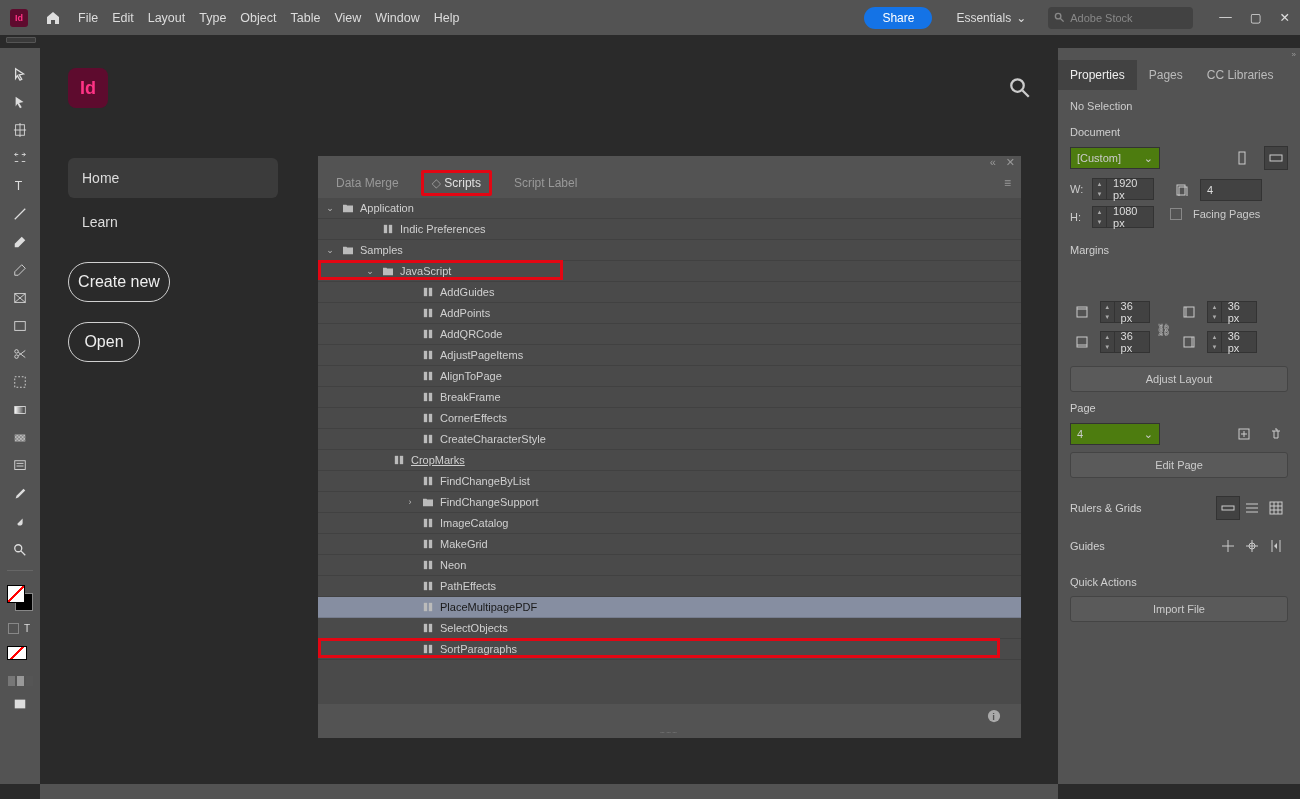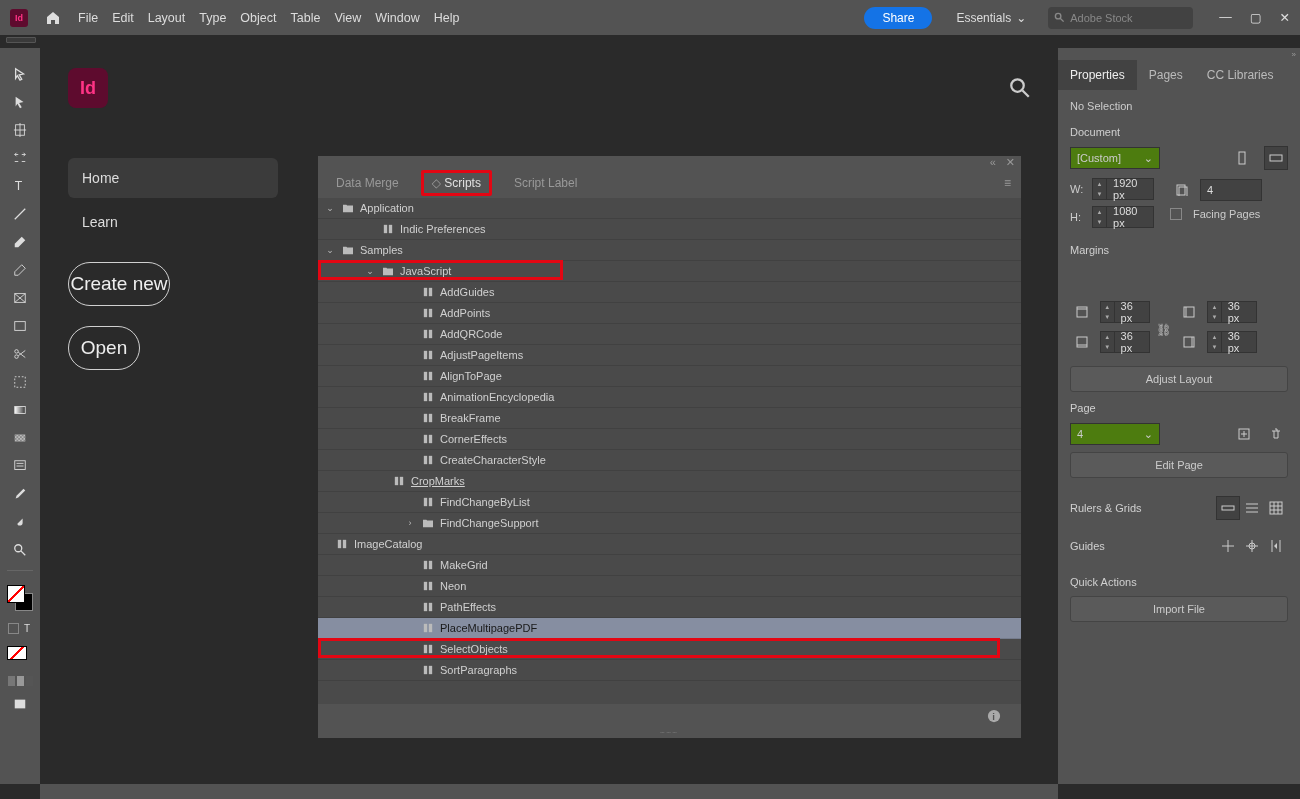--- a/index.html
+++ b/index.html
@@ -24,21 +24,21 @@
 .toolbox .bottom-row { display:flex; gap:3px; margin-top:4px;}
 
 .main-area { position:absolute; top:48px; left:40px; width:1018px; height:736px; background:#2a2a2a; }
 .home-header { height:60px; display:flex; align-items:center; padding:0 28px; justify-content:space-between; margin-top:10px; }
 .id-large { width:40px; height:40px; background:#5e0b2e; border-radius:8px; display:flex; align-items:center; justify-content:center; color:#ff3385; font-size:18px; font-weight:bold; }
 .search-ic { color:#ccc; font-size:18px; }
 
 .home-nav { position:absolute; top:110px; left:28px; width:210px; }
 .home-nav .nav-item { padding:12px 14px; font-size:14px; color:#ddd; border-radius:6px; margin-bottom:4px; }
 .home-nav .nav-item.active { background:#3b3b3b; }
-.home-nav .btn { margin-top:20px; display:block; padding:10px 0; border:1.5px solid #d0d0d0; border-radius:22px; text-align:center; font-size:19px; color:#eee; width:102px; margin-bottom:14px; }
+.home-nav .btn { margin-top:20px; display:block; padding:10px 0; border:1.5px solid #d0d0d0; border-radius:22px; text-align:center; font-size:16px; color:#eee; width:102px; margin-bottom:14px; }
 
 .scripts-panel { position:absolute; top:108px; left:278px; width:703px; height:582px; background:#535353; display:flex; flex-direction:column; }
 .panel-ctrl { height:12px; display:flex; justify-content:flex-end; align-items:center; gap:10px; padding:0 6px; color:#999; font-size:11px; }
 .panel-tabs { height:30px; display:flex; align-items:center; gap:14px; padding:0 10px; font-size:12px; color:#999; }
 .panel-tabs .tab { padding:4px 8px; }
 .panel-tabs .tab.active { color:#e0e0e0; }
 .highlight-box { border:3px solid #e30613; border-radius:2px; padding:3px 8px; }
 .scripts-tree { flex:1; background:#4a4a4a; overflow-y:auto; position:relative; }
 .tree-row { height:21px; display:flex; align-items:center; font-size:11px; color:#d0d0d0; gap:6px; border-bottom:1px solid rgba(0,0,0,0.12); }
 .tree-row.selected { background:#868ea1; color:#1a1a1a; }
@@ -373,30 +373,20 @@
           <span>AlignToPage</span>
         </div>
         <div class="tree-row" style="padding-left: 86px;">
           <span class="arrow"></span>
           <span class="icon">
             <svg width="12" height="10" viewBox="0 0 14 12">
               <rect x="2" y="1" width="4" height="10" fill="#bbb"></rect>
               <rect x="8" y="1" width="4" height="10" fill="#bbb"></rect>
             </svg>
           </span>
-          <span>AnimationEncyclopedia</span>
-        </div>
-        <div class="tree-row" style="padding-left: 86px;">
-          <span class="arrow"></span>
-          <span class="icon">
-            <svg width="12" height="10" viewBox="0 0 14 12">
-              <rect x="2" y="1" width="4" height="10" fill="#bbb"></rect>
-              <rect x="8" y="1" width="4" height="10" fill="#bbb"></rect>
-            </svg>
-          </span>
           <span>BreakFrame</span>
         </div>
         <div class="tree-row" style="padding-left: 86px;">
           <span class="arrow"></span>
           <span class="icon">
             <svg width="12" height="10" viewBox="0 0 14 12">
               <rect x="2" y="1" width="4" height="10" fill="#bbb"></rect>
               <rect x="8" y="1" width="4" height="10" fill="#bbb"></rect>
             </svg>
           </span>
@@ -434,21 +424,21 @@
         </div>
         <div class="tree-row" style="padding-left: 86px;">
           <span class="arrow">›</span>
           <span class="icon">
             <svg width="12" height="10" viewBox="0 0 14 12">
               <path fill="#bbb" d="M1 2 H5 L6 3 H13 V11 H1 Z"></path>
             </svg>
           </span>
           <span>FindChangeSupport</span>
         </div>
-        <div class="tree-row" style=" text-align: right;">
+        <div class="tree-row" style="padding-left: 86px; text-align: right;">
           <span class="arrow"></span>
           <span class="icon">
             <svg width="12" height="10" viewBox="0 0 14 12">
               <rect x="2" y="1" width="4" height="10" fill="#bbb"></rect>
               <rect x="8" y="1" width="4" height="10" fill="#bbb"></rect>
             </svg>
           </span>
           <span>ImageCatalog</span>
         </div>
         <div class="tree-row" style="padding-left: 86px;">

